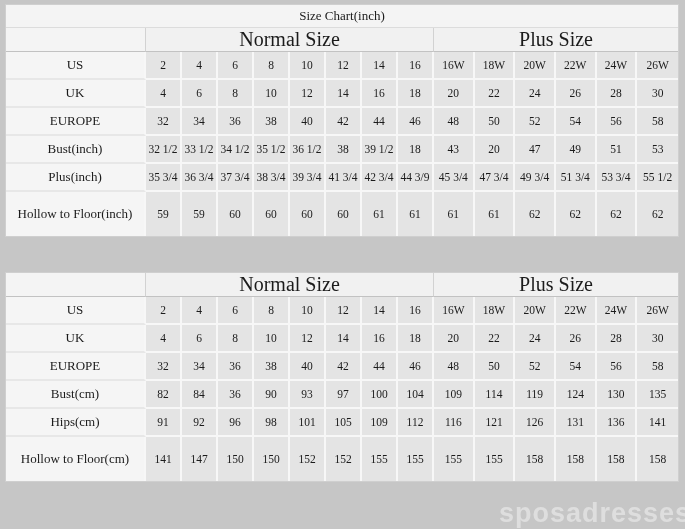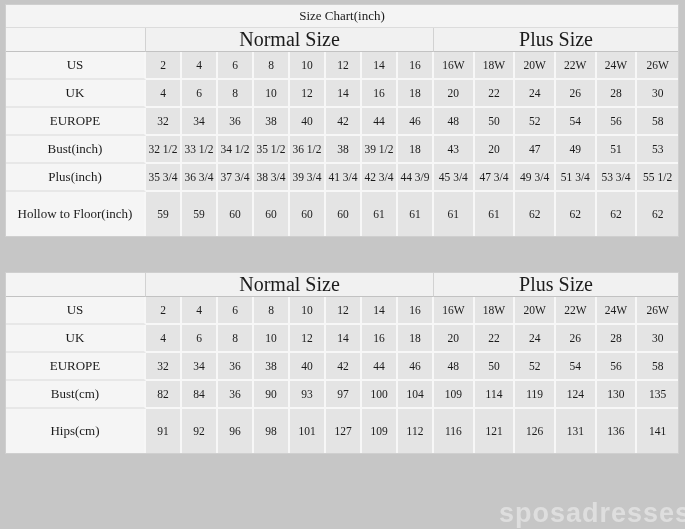--- a/index.html
+++ b/index.html
@@ -304,28 +304,45 @@
           <td class="val plus">130</td>
           <td class="val plus">135</td>
         </tr>
         <tr>
           <td class="lbl">Hips(cm)</td>
           <td class="val">91</td>
           <td class="val">92</td>
           <td class="val">96</td>
           <td class="val">98</td>
           <td class="val">101</td>
-          <td class="val">127</td>
+          <td class="val">105</td>
           <td class="val">109</td>
           <td class="val">112</td>
           <td class="val plus">116</td>
           <td class="val plus">121</td>
           <td class="val plus">126</td>
           <td class="val plus">131</td>
           <td class="val plus">136</td>
           <td class="val plus">141</td>
         </tr>
+        <tr>
+          <td class="lbl">Hollow to Floor(cm)</td>
+          <td class="val">141</td>
+          <td class="val">147</td>
+          <td class="val">150</td>
+          <td class="val">150</td>
+          <td class="val">152</td>
+          <td class="val">152</td>
+          <td class="val">155</td>
+          <td class="val">155</td>
+          <td class="val plus">155</td>
+          <td class="val plus">155</td>
+          <td class="val plus">158</td>
+          <td class="val plus">158</td>
+          <td class="val plus">158</td>
+          <td class="val plus">158</td>
+        </tr>
       </tbody>
   </table>
 
   <div class="watermark">sposadresses</div>
 
 </div>
 
 </body></html>

